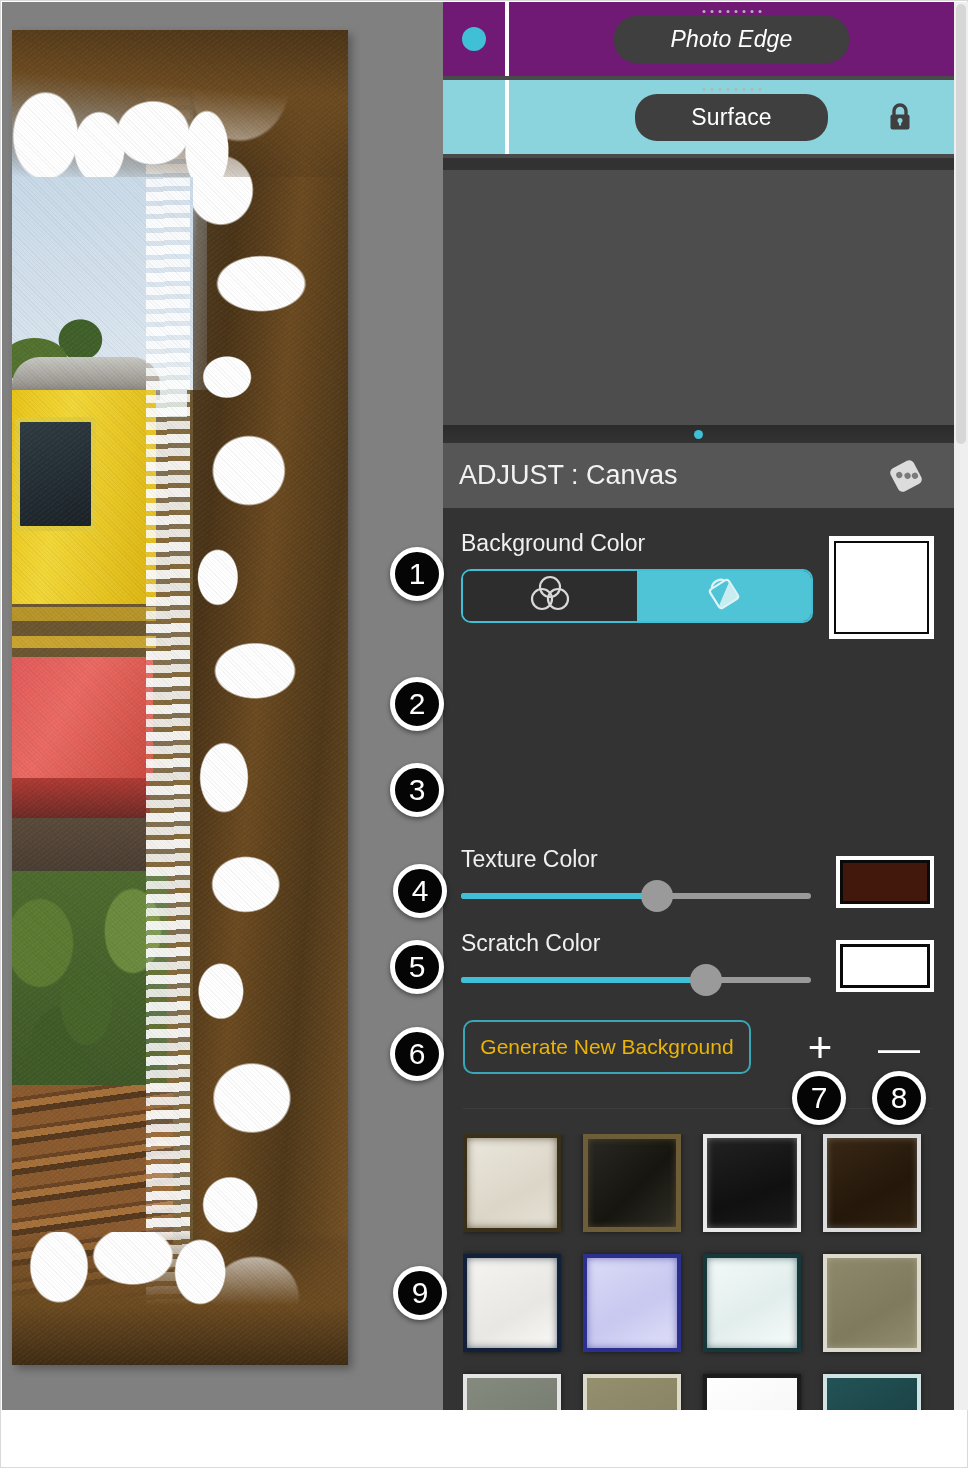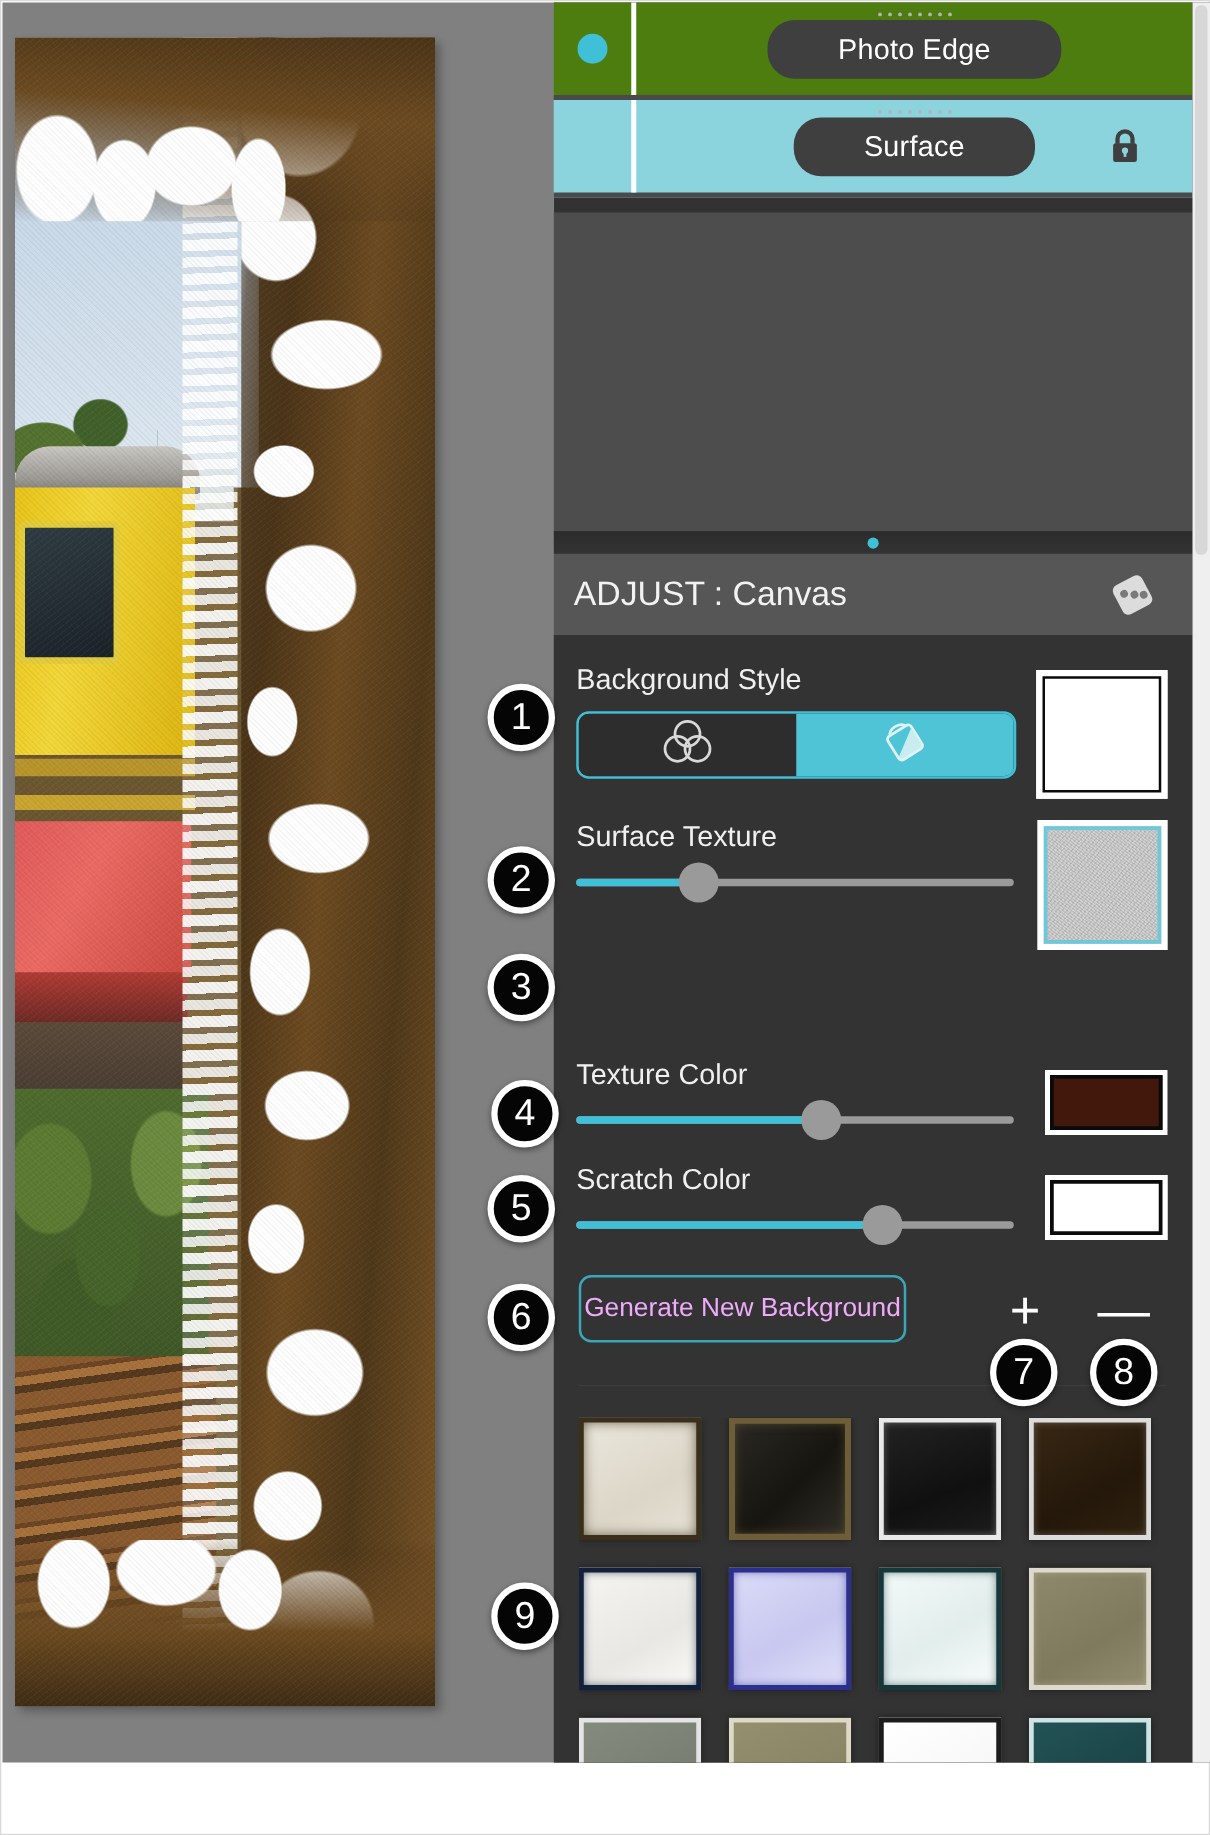--- a/index.html
+++ b/index.html
@@ -172,21 +172,21 @@
   }
 
   
   .layers { position:absolute; left:0; top:0; width:511px; }
   .layer-row {
     position: relative;
     height: 78px;
     display: flex; align-items: center;
     border-bottom: 4px solid #4a4a4a;
   }
-  .layer-row.photo-edge { background: #4d7c0f; }
+  .layer-row.photo-edge { background: #701a75; font-style: italic; }
   .layer-row.canvas-row { background: #8bd3dd; }
   .layer-gutter {
     width: 66px; height: 100%;
     display:flex; align-items:center; justify-content:center;
     border-right: 4px solid #ffffff;
     flex: 0 0 66px;
   }
   .layer-dot {
     width: 24px; height: 24px; border-radius: 50%;
     background: #3fc0d6;
@@ -310,23 +310,23 @@
     background:
       repeating-linear-gradient(37deg, rgba(0,0,0,0.09) 0 1px, transparent 1px 2px),
       repeating-linear-gradient(-51deg, rgba(0,0,0,0.07) 0 1px, transparent 1px 3px),
       #d2d2d2;
     outline: 3px solid #6fc8d8; outline-offset: -8px;
   }
 
   
   .gen-btn {
     position:absolute; left: 20px; top: 512px;
-    width: 262px; height: 54px;
+    width: 288px; height: 54px;
     border: 2px solid #3aa7b8; border-radius: 10px;
-    background: transparent; color:#f0abfc;
+    background: transparent; color:#eab308;
     font-size: 21px; font-family: "Liberation Sans", sans-serif;
     display:flex; align-items:center; justify-content:center;
     cursor: pointer;
   }
   .plus-btn, .minus-btn {
     position:absolute; top: 518px;
     width: 48px; height: 44px;
     display:flex; align-items:center; justify-content:center;
     color:#ffffff; font-size: 42px; line-height: 1;
     cursor:pointer;
@@ -473,21 +473,21 @@
             <circle cx="23.5" cy="22.5" r="3.1" fill="#7a7a7a"></circle>
             <circle cx="30" cy="26" r="3.1" fill="#7a7a7a"></circle>
           </g>
         </svg>
       </span>
     </div>
 
     <div class="controls">
 
       <div class="bgstyle">
-        <span class="section-label">Background Style</span>
+        <span class="section-label">Background Color</span>
         <div class="toggle-group">
           <div class="toggle-btn">
             <span>
               <svg width="42" height="38" viewBox="0 0 42 38">
                 <circle cx="21" cy="12" r="10" fill="none" stroke="#d8d8d8" stroke-width="2.2"></circle>
                 <circle cx="13" cy="24" r="10" fill="none" stroke="#d8d8d8" stroke-width="2.2"></circle>
                 <circle cx="29" cy="24" r="10" fill="none" stroke="#d8d8d8" stroke-width="2.2"></circle>
               </svg>
             </span>
           </div>
@@ -499,29 +499,20 @@
                   <path d="M10 26 L30 12 L30 28 a2 2 0 0 1 -2 2 H12 a2 2 0 0 1 -2 -2 Z" fill="#dff3f6" opacity="0.85"></path>
                   <path d="M13 8 a7 4 0 0 1 14 0" fill="none" stroke="#dff3f6" stroke-width="2.2"></path>
                 </g>
               </svg>
             </span>
           </div>
         </div>
         <div class="swatch-lg"></div>
       </div>
 
-      <div class="slider-row" style="top:148px;">
-        <span class="lbl">Surface Texture</span>
-        <div class="track-wrap">
-          <div class="track-bg"></div>
-          <div class="track-fill" style="width:28%;"></div>
-          <div class="knob" style="left:28%;"></div>
-        </div>
-        <div class="swatch-tex"></div>
-      </div>
 
 
       <div class="slider-row" style="top:422px;">
         <span class="lbl">Scratch Color</span>
         <div class="track-wrap">
           <div class="track-bg"></div>
           <div class="track-fill" style="width:70%;"></div>
           <div class="knob" style="left:70%;"></div>
         </div>
         <div class="swatch-sm" style="top:10px; background:#ffffff;"></div>

